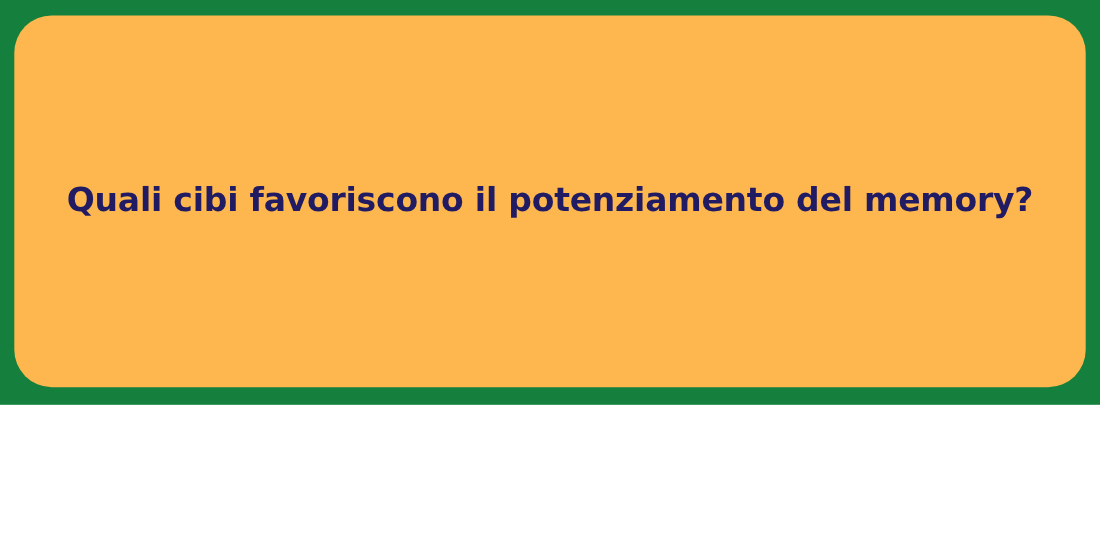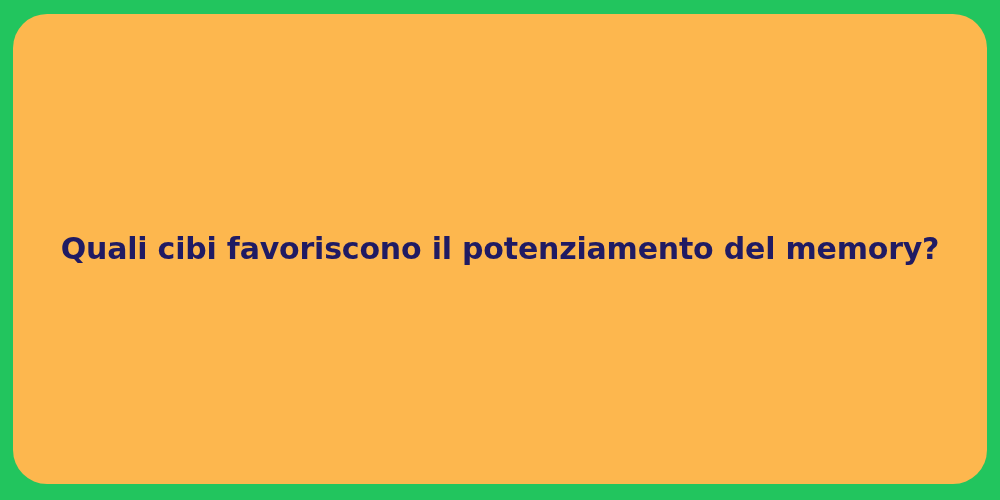--- a/index.html
+++ b/index.html
@@ -11,23 +11,23 @@
   body {
     width: 1000px;
     height: 500px;
     overflow: hidden;
     font-family: "DejaVu Sans", "Liberation Sans", sans-serif;
   }
 
   #banner-root {
     position: relative;
     width: 1000px;
-    height: 500px;
+    height: 368px;
     box-sizing: border-box;
-    background: #22c55e;
+    background: #15803d;
     display: flex;
     align-items: stretch;
     justify-content: stretch;
   }
 
   #card-panel {
     position: absolute;
     left: 13px;
     top: 14px;
     right: 13px;

